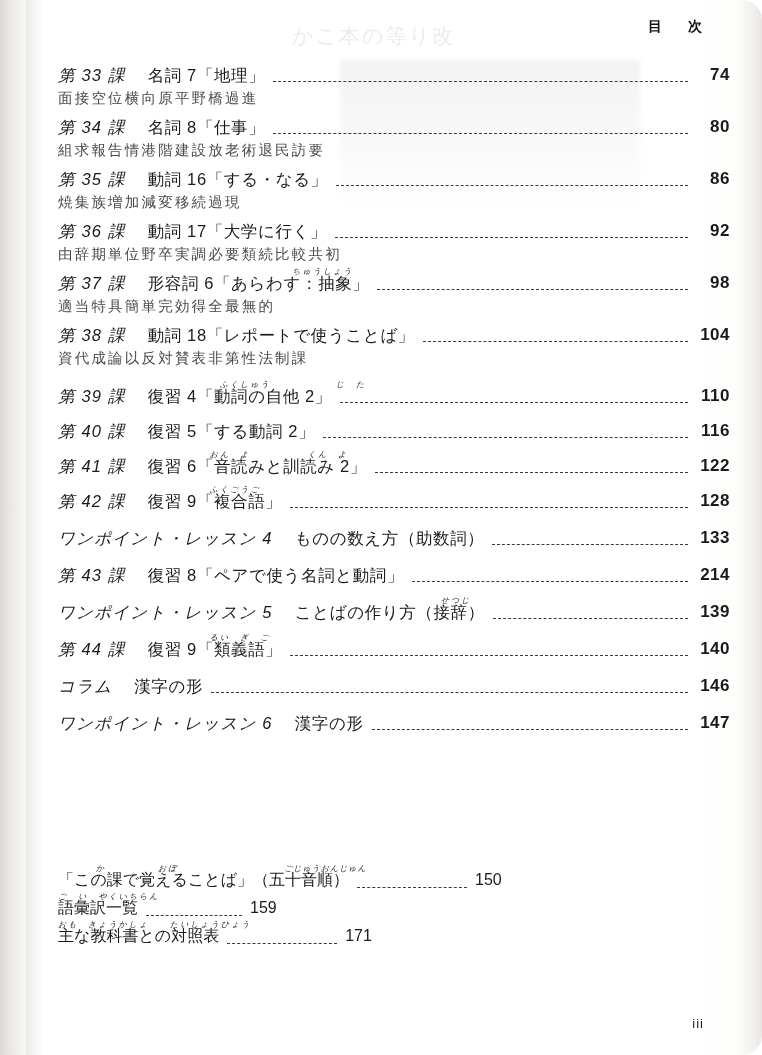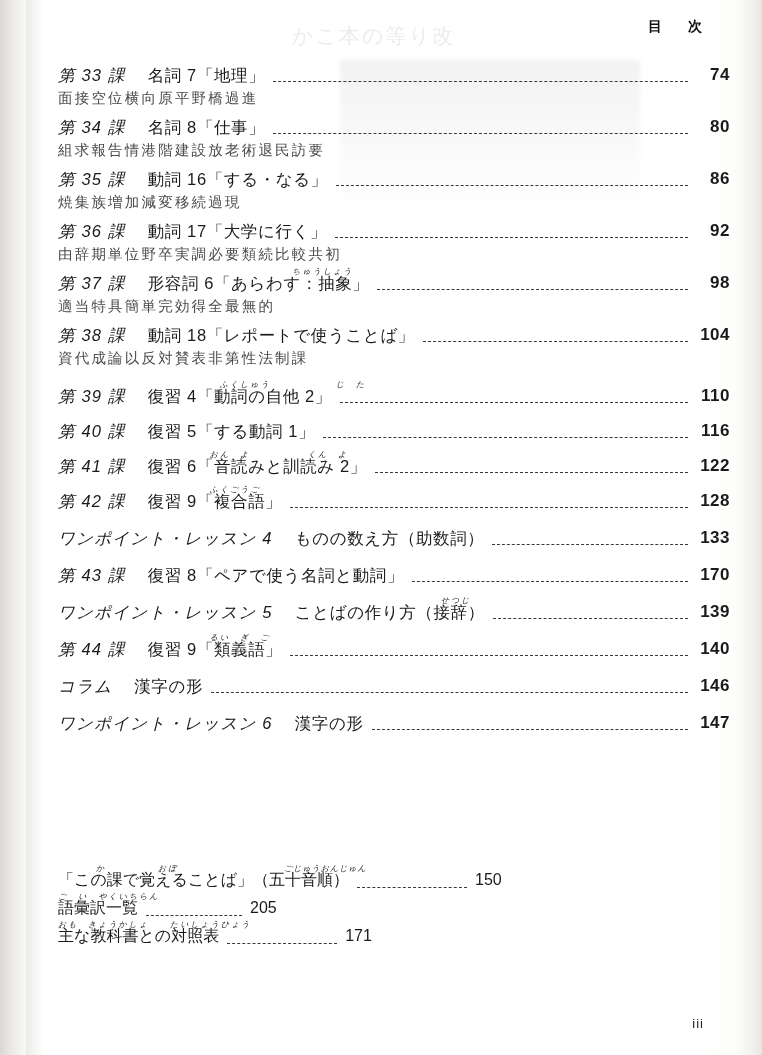--- a/index.html
+++ b/index.html
@@ -18,20 +18,21 @@
   .page {
     position: absolute;
     left: 0; top: 0;
     width: 762px;
     height: 1055px;
     background:
       linear-gradient(to right,
         #e9e9e6 0px, #f3f3f0 10px, #fbfbf9 22px, #ffffff 42px,
         #ffffff 700px, #fdfdfb 735px, #f0efec 755px, #e6e5e2 762px);
     box-sizing: border-box;
+    border-radius: 20px;
   }
   .spine {
     position: absolute;
     left: 0; top: 0;
     width: 26px; height: 1055px;
     background: linear-gradient(to right, #d8d7d3 0%, #ebeae7 45%, #f8f8f6 100%);
   }
   .content {
     position: absolute;
     left: 40px;
@@ -264,21 +265,21 @@
           <span class="dots"></span>
           <span class="pg">110</span>
         </div>
       </div>
 
       <div style="height:8px"></div>
 
       <div class="entry tight">
         <div class="line1">
           <span class="lesson">第 40 課</span>
-          <span class="title">復習 5「する動詞 1」</span>
+          <span class="title">復習 5「する動詞 2」</span>
           <span class="dots"></span>
           <span class="pg">116</span>
         </div>
       </div>
 
       <div style="height:8px"></div>
 
       <div class="entry tight">
         <div class="line1">
           <span class="lesson">第 41 課</span>
@@ -317,21 +318,21 @@
         </div>
       </div>
 
       <div style="height:10px"></div>
 
       <div class="entry tight">
         <div class="line1">
           <span class="lesson">第 43 課</span>
           <span class="title">復習 8「ペアで使う名詞と動詞」</span>
           <span class="dots"></span>
-          <span class="pg">170</span>
+          <span class="pg">214</span>
         </div>
       </div>
 
       <div style="height:10px"></div>
 
       <div class="entry tight">
         <div class="line1">
           <span class="lesson">ワンポイント・レッスン 5</span>
           <span class="title ruby-host">
             <span class="ruby" style="left:146px; transform:none;">せつじ</span>
@@ -392,21 +393,21 @@
         <span class="bm-dots"></span>
         <span class="bm-pg">150</span>
       </div>
 
       <div class="bm-row">
         <span class="bm-label ruby-host">
           <span class="ruby" style="left:0px; transform:none; letter-spacing:2px;">ご　い　やくいちらん</span>
           <span>語彙訳一覧</span>
         </span>
         <span class="bm-dots short"></span>
-        <span class="bm-pg">205</span>
+        <span class="bm-pg">159</span>
       </div>
 
       <div class="bm-row">
         <span class="bm-label ruby-host">
           <span class="ruby" style="left:0px; transform:none;">おも</span>
           <span class="ruby" style="left:30px; transform:none;">きょうかしょ</span>
           <span class="ruby" style="left:112px; transform:none;">たいしょうひょう</span>
           <span>主な教科書との対照表</span>
         </span>
         <span class="bm-dots"></span>

